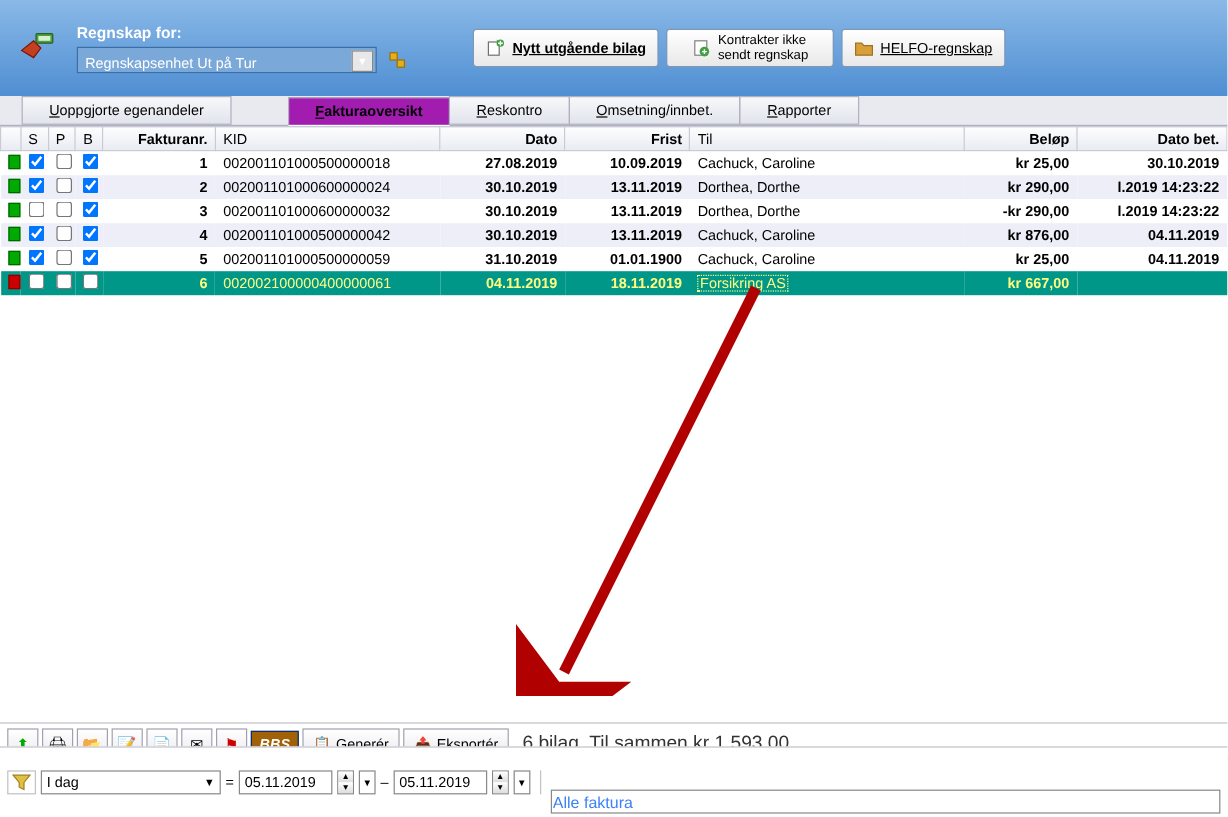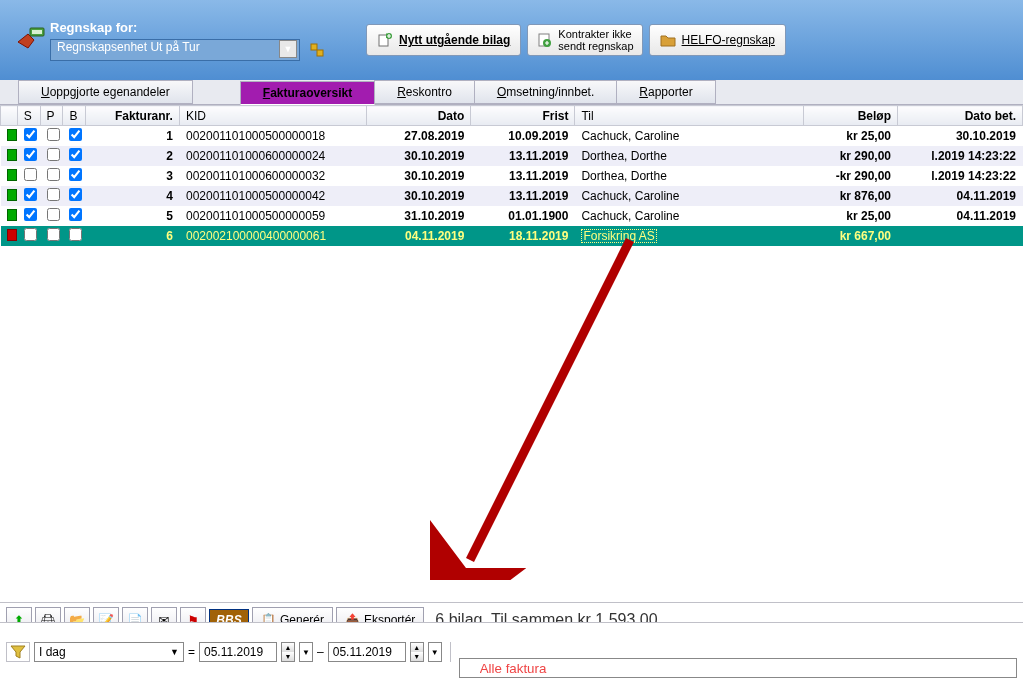--- a/index.html
+++ b/index.html
@@ -13,57 +13,57 @@
   position: relative;
 }
 
 
 .header {
   background: linear-gradient(to bottom, #8ab9e8 0%, #4f8ed2 100%);
   height: 80px;
   padding: 8px 14px;
   display: flex;
   align-items: center;
-  gap: 0;
+  gap: 14px;
 }
 .header-icon {
   width: 36px; height: 36px;
   display: flex; align-items: center; justify-content: center;
   font-size: 26px;
 }
 .header-icon svg { display:block; }
 .header-group { display: flex; flex-direction: column; gap: 4px; }
 .header-label { color: #fff; font-weight: bold; font-size: 13px; }
 .dropdown-wrap { display: flex; align-items:center; gap:8px; }
 .dropdown {
   background: #7aa8d8;
   border: 1px solid #3a6ea8;
   color: #fff;
   height: 22px;
   width: 250px;
-  display: flex; align-items: flex-start; justify-content: space-between;
+  display: flex; align-items: flex-end; justify-content: space-between;
   padding: 0 2px 0 6px;
 }
 .dropdown-btn {
   background:#e8e8e8; border:1px solid #888; width:18px; height:18px;
   display:flex; align-items:center; justify-content:center; font-size:9px;
 }
 .config-icon { width:18px; height:18px; display:flex; align-items:center; justify-content:center; color:#f0d040; font-size:14px;}
 .header-buttons { display: flex; gap: 6px; margin-left: 40px; }
 .hbtn {
   background: linear-gradient(#fff, #e8e8e8);
   border: 1px solid #8098b8;
   border-radius: 3px;
   padding: 4px 10px;
   display: flex; align-items:center; gap:6px;
   font-size: 12px;
   cursor: pointer;
 }
 .hbtn .u { text-decoration: underline; }
-.hbtn-small { font-size: 11px; padding: 3px 8px; line-height:1.1;align-items:center; }
+.hbtn-small { font-size: 11px; padding: 3px 20px; line-height:1.1;align-items:center; }
 .icon16 { width:16px; height:16px; display:inline-flex; align-items:center; justify-content:center; font-size:14px;}
 
 
 .tabs { display:flex; background:#e8eaf0; border-bottom:1px solid #b0b0c0; padding-left:18px; }
 .tab {
   padding: 4px 22px;
   border:1px solid #b0b0c0;
   background: linear-gradient(#f8f8fa,#e0e4ec);
   margin-right:-1px;
   cursor:pointer;
@@ -163,21 +163,21 @@
   display:flex; align-items:center; justify-content:space-between; background:#fff;text-align:right;
 }
 .dateinput {
   border:1px solid #888; height:20px; width:78px; padding:0 4px; font-size:12px;
 }
 .spin {
   display:flex; flex-direction:column; border:1px solid #888; width:14px; height:20px;
 }
 .spin div { flex:1; font-size:7px; text-align:center; line-height:9px; background:linear-gradient(#fff,#ddd); cursor:pointer;}
 .divv { width:1px; background:#c0c0c8; height:20px; margin:0 4px;}
-.filtertext { border:1px solid #888; height:20px; padding:0 20px; flex:1; color:#ef4444;margin-top:32px; }
+.filtertext { border:1px solid #888; height:20px; padding:0 1px; flex:1; color:#3b82f6;margin-top:32px; }
 
 
 .arrow {
   position:absolute;
   top:230px;
   left:430px;
   width:300px; height:350px;
   pointer-events:none;
 }
 </style>

